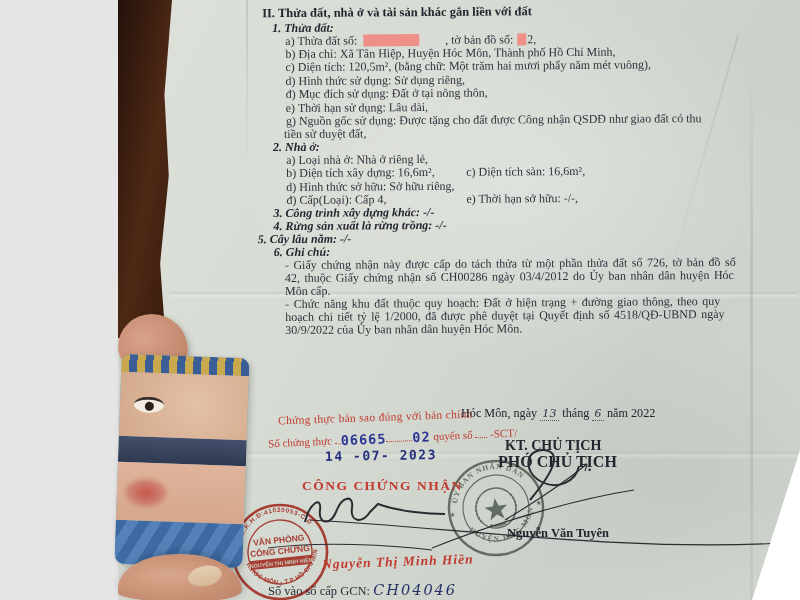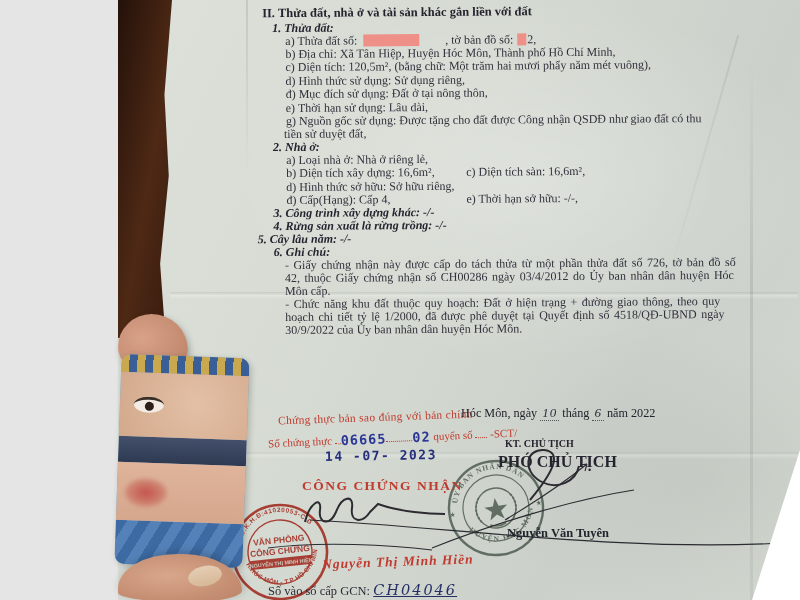--- a/index.html
+++ b/index.html
@@ -35,29 +35,29 @@
   .certline1{left:278px;top:411px;font-size:11.5px;transform:rotate(-2deg);letter-spacing:.3px;}
   .certline2{left:268px;top:429px;font-size:11px;transform:rotate(-2.5deg);}
   .dots{display:inline-block;border-bottom:1.6px dotted #c03a2e;height:9px;}
   .bluenum{font-family:"DejaVu Sans Mono","Liberation Mono",monospace;font-weight:bold;color:#2c3796;
            font-size:13.5px;letter-spacing:1px;position:relative;top:1px;mix-blend-mode:multiply;}
   .datestamp{left:325px;top:448px;font-family:"DejaVu Sans Mono","Liberation Mono",monospace;font-weight:bold;
              color:#2c3796;font-size:13px;letter-spacing:1.5px;transform:rotate(-1deg);mix-blend-mode:multiply;}
   .placedate{left:461px;top:405px;font-size:12.2px;color:#23232d;}
   .hw{font-style:italic;font-size:13px;color:#2a3040;letter-spacing:1px;border-bottom:1.4px dotted #555;padding:0 2px;}
   .committee{left:497px;top:422px;font-size:12.4px;}
-  .kt{left:505px;top:438px;font-size:10px;}
+  .kt{left:505px;top:438px;font-size:14px;}
   .pho{left:498px;top:453px;font-size:16px;}
   .notarytitle{left:302px;top:478px;font-size:13.5px;font-weight:bold;letter-spacing:1.5px;}
   .sigline{stroke:#2b2b31;fill:none;}
   .nametuyen{left:507px;top:526px;font-size:12.5px;font-weight:bold;color:#20242c;}
   .namehien{left:322px;top:554px;font-size:13.5px;font-weight:bold;font-style:italic;color:#c23a2f;
             letter-spacing:1px;transform:rotate(-2deg);}
   .bookline{left:268px;top:582px;font-size:12.5px;color:#2b2b36;}
-  .hwbook{font-family:"DejaVu Serif",serif;font-style:italic;font-size:14.5px;letter-spacing:2px;color:#252f66;text-decoration:underline;}
+  .hwbook{font-family:"DejaVu Serif",serif;font-style:italic;font-size:14.5px;letter-spacing:2px;color:#252f66;}
   .stampsvg{mix-blend-mode:multiply;}
   
   .wood{left:118px;top:0;width:54px;height:338px;
         background:linear-gradient(100deg,#24110a,#4e2915 55%,#371a0e);
         clip-path:polygon(0 0,100% 0,86% 28%,94% 52%,78% 78%,88% 100%,0 100%);}
   .thumb{left:118px;top:314px;width:70px;height:60px;
         background:radial-gradient(ellipse at 35% 40%,#d8a289,#b97f63);
         border-radius:48% 52% 55% 45%/55% 60% 40% 45%;box-shadow:2px 3px 6px rgba(0,0,0,.25);}
   .card{left:118px;top:356px;width:128px;height:210px;border-radius:10px;transform:rotate(2deg);
         overflow:hidden;background:#8fa6bd;box-shadow:2px 2px 6px rgba(0,0,0,.2);}
@@ -103,21 +103,21 @@
     <div class="line" style="left:285px;top:76px">d) Hình thức sử dụng: Sử dụng riêng,</div>
     <div class="line" style="left:285px;top:89px">đ) Mục đích sử dụng: Đất ở tại nông thôn,</div>
     <div class="line" style="left:285px;top:103px">e) Thời hạn sử dụng: Lâu dài,</div>
     <div class="line" style="left:285px;top:116px">g) Nguồn gốc sử dụng: Được tặng cho đất được Công nhận QSDĐ như giao đất có thu</div>
     <div class="line" style="left:283px;top:129px">tiền sử duyệt đất,</div>
     <div class="line bi" style="left:272px;top:142px">2. Nhà ở:</div>
     <div class="line" style="left:285px;top:155px">a) Loại nhà ở: Nhà ở riêng lẻ,</div>
     <div class="line" style="left:285px;top:168px">b) Diện tích xây dựng: 16,6m²,</div>
     <div class="line" style="left:465px;top:168px">c) Diện tích sàn: 16,6m²,</div>
     <div class="line" style="left:285px;top:182px">d) Hình thức sở hữu: Sở hữu riêng,</div>
-    <div class="line" style="left:285px;top:195px">đ) Cấp(Hạng): Cấp 4,</div>
+    <div class="line" style="left:285px;top:195px">đ) Cấp(Loại): Cấp 4,</div>
     <div class="line" style="left:465px;top:195px">e) Thời hạn sở hữu: -/-,</div>
     <div class="line bi" style="left:272px;top:208px">3. Công trình xây dựng khác: -/-</div>
     <div class="line bi" style="left:272px;top:221px">4. Rừng sản xuất là rừng trồng: -/-</div>
     <div class="line bi" style="left:256px;top:234px">5. Cây lâu năm: -/-</div>
     <div class="line bi" style="left:272px;top:247px">6. Ghi chú:</div>
     <div class="line" style="left:283px;top:260px;word-spacing:1.5px">- Giấy chứng nhận này được cấp do tách thửa từ một phần thửa đất số 726, tờ bản đồ số</div>
     <div class="line" style="left:283px;top:273px;word-spacing:1.5px">42, thuộc Giấy chứng nhận số CH00286 ngày 03/4/2012 do Ủy ban nhân dân huyện Hóc</div>
     <div class="line" style="left:283px;top:286px">Môn cấp.</div>
     <div class="line" style="left:283px;top:299px;word-spacing:1.5px">- Chức năng khu đất thuộc quy hoạch: Đất ở hiện trạng + đường giao thông, theo quy</div>
     <div class="line" style="left:283px;top:312px;word-spacing:1.5px">hoạch chi tiết tỷ lệ 1/2000, đã được phê duyệt tại Quyết định số 4518/QĐ-UBND ngày</div>
@@ -179,21 +179,21 @@
     <span>Số chứng thực</span>
     <span class="dots" style="width:6px"></span><span class="bluenum">06665</span><span class="dots" style="width:26px"></span><span class="bluenum">02</span>
     <span>quyển số</span>
     <span class="dots" style="width:12px"></span>
     <span>-SCT/</span>
   </div>
   <div class="abs datestamp">14 -07- 2023</div>
 
   <div class="abs placedate">
     <span>Hóc Môn, ngày</span>
-    <span class="hw">10</span>
+    <span class="hw">13</span>
     <span>tháng</span>
     <span class="hw">6</span>
     <span>năm 2022</span>
   </div>
   <div class="abs b kt">KT. CHỦ TỊCH</div>
   <div class="abs b pho">PHÓ CHỦ TỊCH</div>
   <div class="abs red notarytitle">CÔNG CHỨNG NHẬN</div>
   <div class="abs nametuyen">Nguyễn Văn Tuyên</div>
   <div class="abs namehien">Nguyễn Thị Minh Hiền</div>
   <div class="abs bookline">

